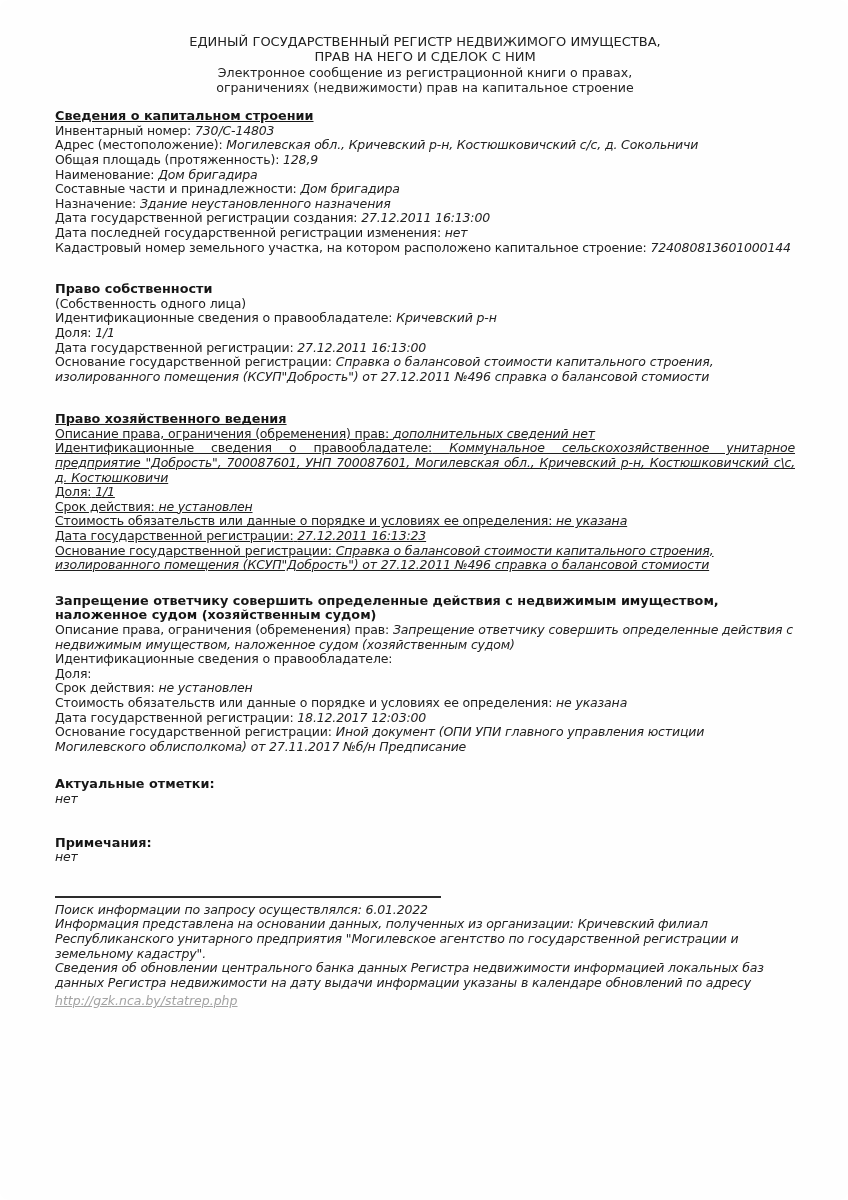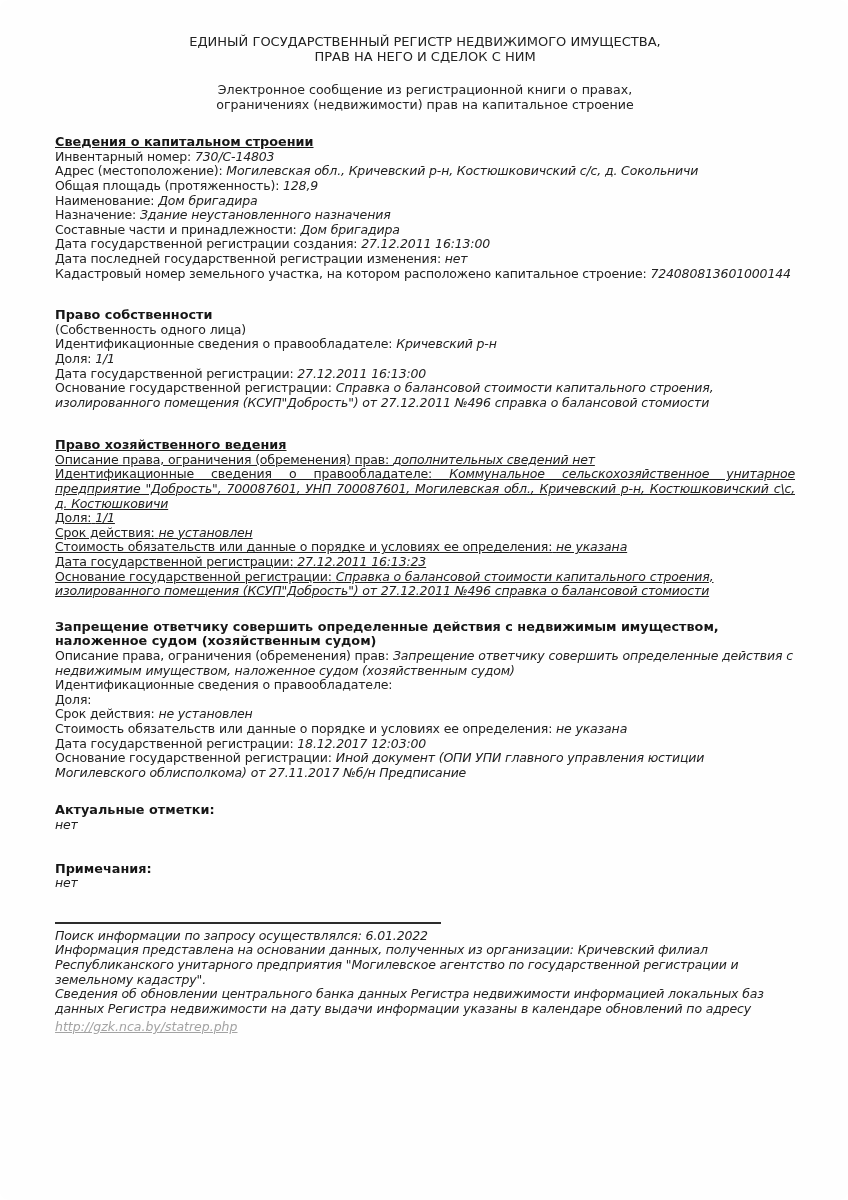--- a/index.html
+++ b/index.html
@@ -17,28 +17,28 @@
     box-sizing: border-box;
     padding: 34px 53px 40px 55px;
     width: 848px;
   }
   .doc-header { text-align: center; }
   .title-line {
     font-size: 13px;
     line-height: 15px;
     color: #222;
   }
-  .subtitle-block { margin-top: 19px; }
+  .subtitle-block { margin-top: 2px; }
   .subtitle-line {
     font-size: 12.6px;
     line-height: 14.6px;
     color: #242424;
   }
   .section { margin-top: 0; }
-  .sec-capital { margin-top: 23px; }
+  .sec-capital { margin-top: 14px; }
   .sec-ownership { margin-top: 27px; }
   .sec-economic { margin-top: 28px; text-decoration: underline; }
   .sec-court { margin-top: 21px; }
   .sec-marks { margin-top: 23px; }
   .sec-notes { margin-top: 29px; }
   .sec-footer { margin-top: 31px; }
   .heading {
     font-weight: bold;
     font-size: 12.8px;
     line-height: 14.6px;
@@ -91,22 +91,22 @@
         <div class="subtitle-line">ограничениях (недвижимости) прав на капитальное строение</div>
       </div>
     </div>
 
     <div class="section sec-capital">
       <div class="heading heading-underline">Сведения о капитальном строении</div>
       <div class="line"><span class="lbl">Инвентарный номер:</span> <span class="val">730/С-14803</span></div>
       <div class="line"><span class="lbl">Адрес (местоположение):</span> <span class="val">Могилевская обл., Кричевский р-н, Костюшковичский с/с, д. Сокольничи</span></div>
       <div class="line"><span class="lbl">Общая площадь (протяженность):</span> <span class="val">128,9</span></div>
       <div class="line"><span class="lbl">Наименование:</span> <span class="val">Дом бригадира</span></div>
+      <div class="line"><span class="lbl">Составные части и принадлежности:</span> <span class="val">Дом бригадира</span></div>
       <div class="line"><span class="lbl">Назначение:</span> <span class="val">Здание неустановленного назначения</span></div>
-      <div class="line"><span class="lbl">Составные части и принадлежности:</span> <span class="val">Дом бригадира</span></div>
       <div class="line"><span class="lbl">Дата государственной регистрации создания:</span> <span class="val">27.12.2011 16:13:00</span></div>
       <div class="line"><span class="lbl">Дата последней государственной регистрации изменения:</span> <span class="val">нет</span></div>
       <div class="line"><span class="lbl">Кадастровый номер земельного участка, на котором расположено капитальное строение:</span> <span class="val">724080813601000144</span></div>
     </div>
 
     <div class="section sec-ownership">
       <div class="heading">Право собственности</div>
       <div class="line">(Собственность одного лица)</div>
       <div class="line"><span class="lbl">Идентификационные сведения о правообладателе:</span> <span class="val">Кричевский р-н</span></div>
       <div class="line"><span class="lbl">Доля:</span> <span class="val">1/1</span></div>

